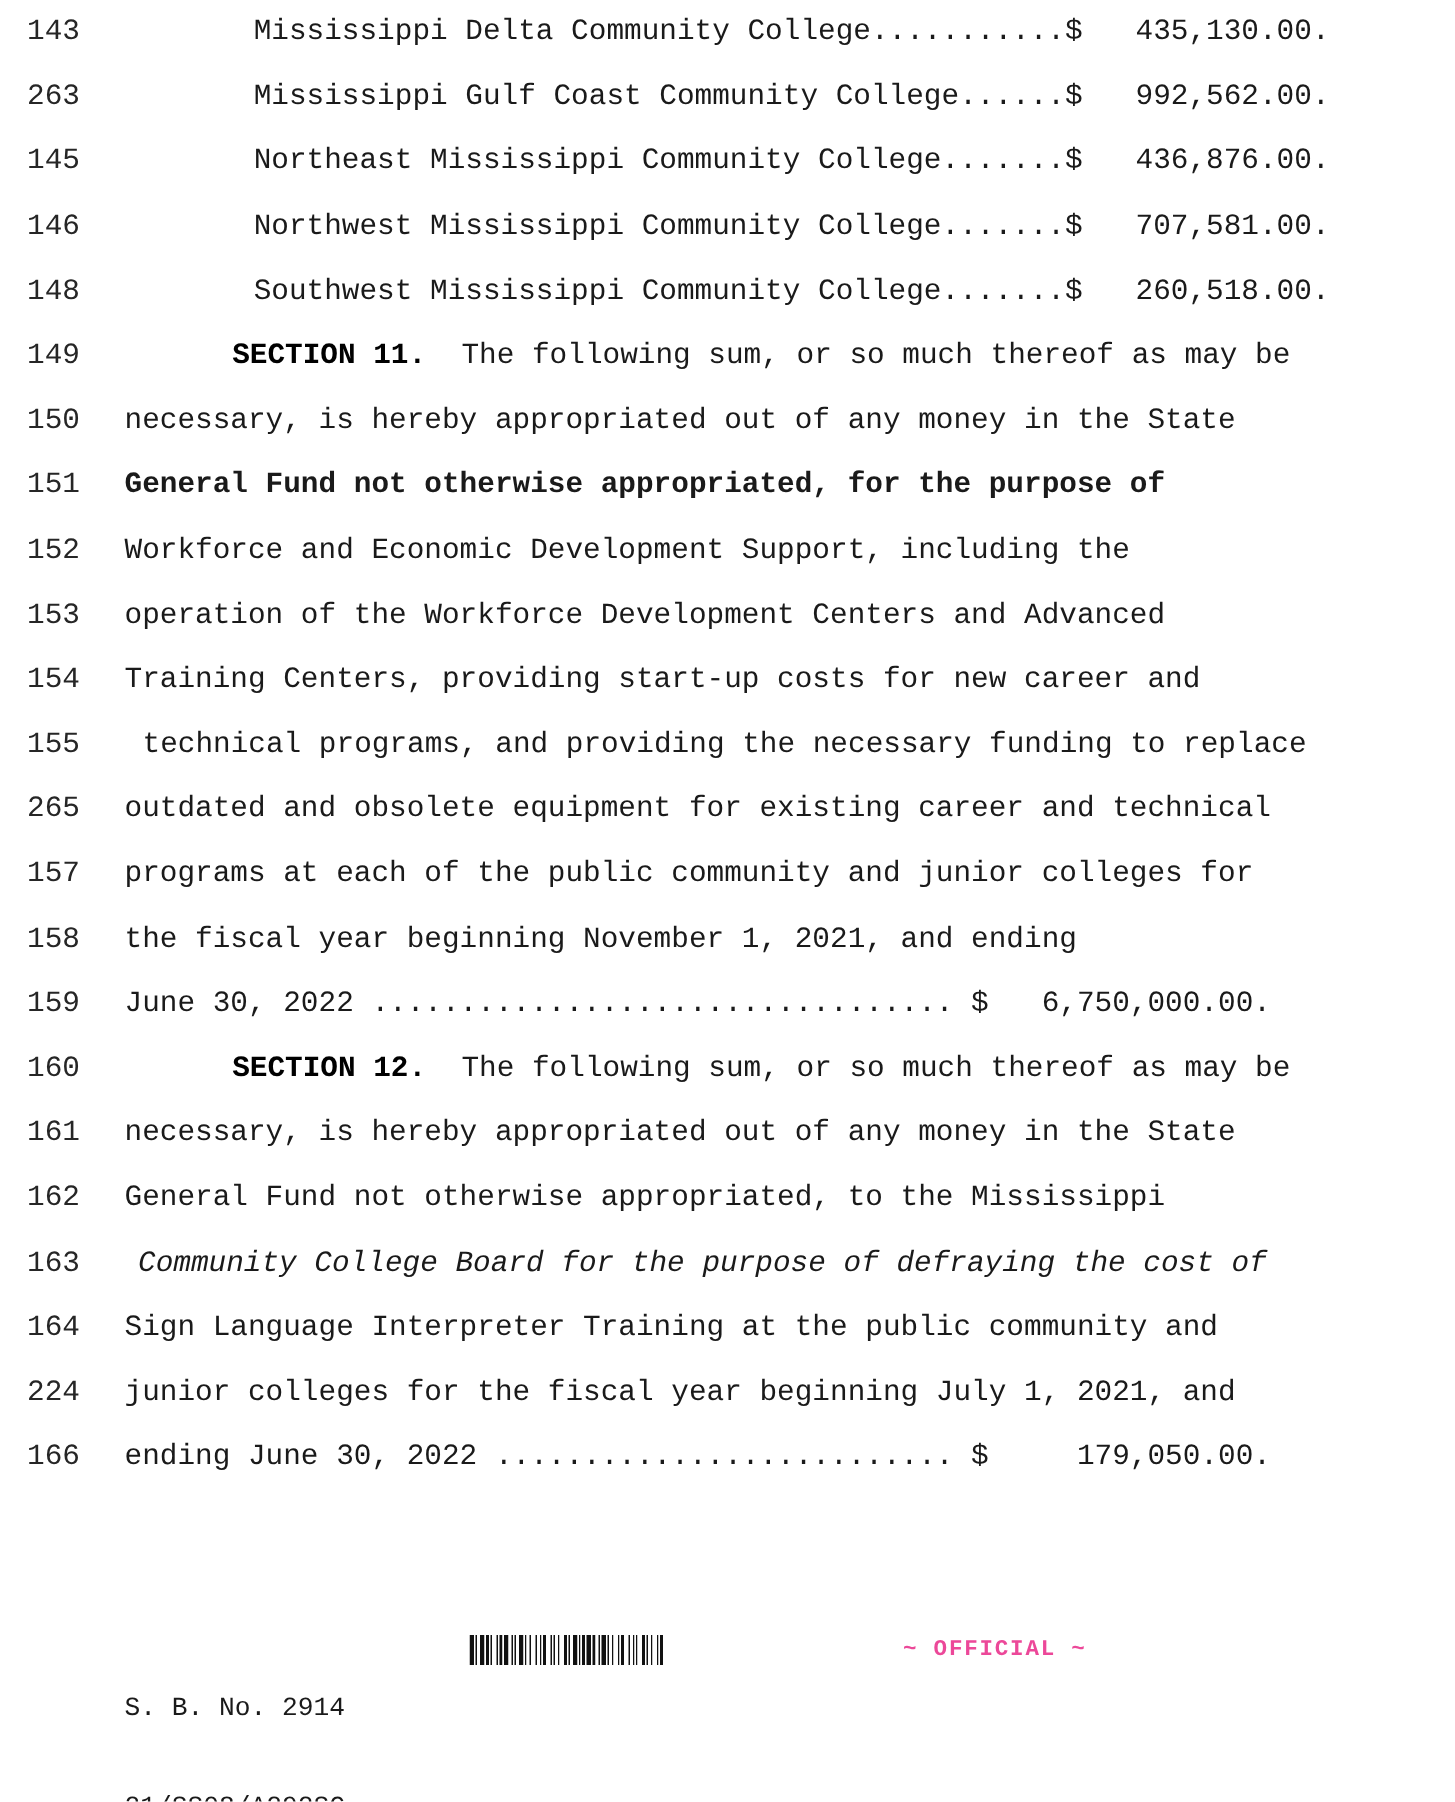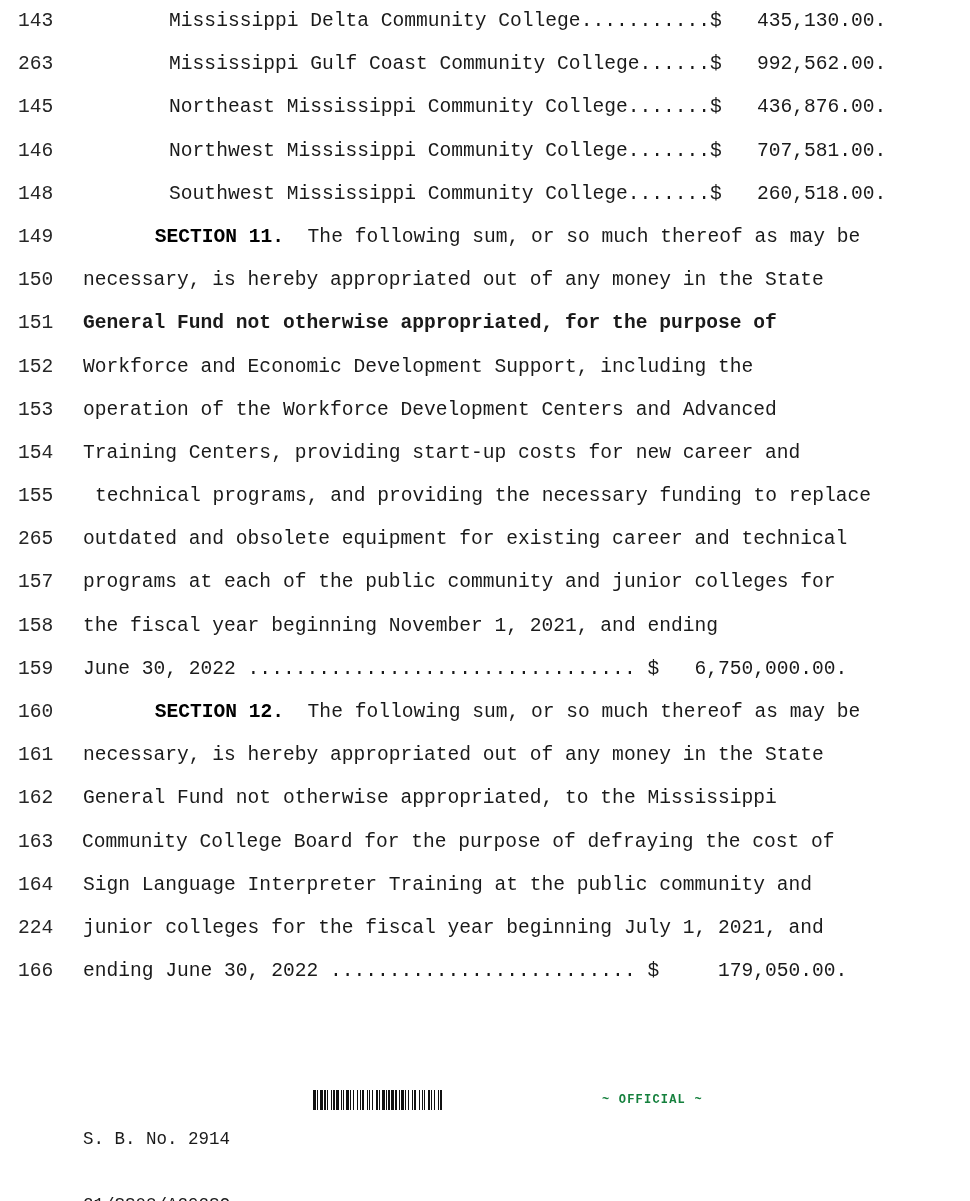--- a/index.html
+++ b/index.html
@@ -94,26 +94,26 @@
   }
   #footer-barcode .gap {
     height: 100%;
     background: #ffffff;
   }
 
   #footer-official {
     position: absolute;
     left: 602px;
     top: 8px;
-    font-size: 12px;
+    font-size: 15px;
     line-height: 24px;
     font-weight: bold;
     letter-spacing: 1.2px;
     white-space: pre;
-    color: #15803d;
+    color: #ec4899;
   }
 </style>
 </head>
 <body>
 
 <div id="doc-lines">
     <div class="doc-line"><span class="line-no">143</span><span class="line-text" style="left: 169.1px;">Mississippi Delta Community College...........$   435,130.00.</span></div>
     <div class="doc-line"><span class="line-no">263</span><span class="line-text" style="left: 169.1px;">Mississippi Gulf Coast Community College......$   992,562.00.</span></div>
     <div class="doc-line"><span class="line-no">145</span><span class="line-text" style="left: 169.1px;">Northeast Mississippi Community College.......$   436,876.00.</span></div>
     <div class="doc-line"><span class="line-no">146</span><span class="line-text" style="left: 169.1px;">Northwest Mississippi Community College.......$   707,581.00.</span></div>
@@ -125,21 +125,21 @@
     <div class="doc-line"><span class="line-no">153</span><span class="line-text" style="left: 83px;">operation of the Workforce Development Centers and Advanced</span></div>
     <div class="doc-line"><span class="line-no">154</span><span class="line-text" style="left: 83px;">Training Centers, providing start-up costs for new career and</span></div>
     <div class="doc-line"><span class="line-no">155</span><span class="line-text" style="left: 80px; margin-left: 15px;">technical programs, and providing the necessary funding to replace</span></div>
     <div class="doc-line"><span class="line-no">265</span><span class="line-text" style="left: 83px;">outdated and obsolete equipment for existing career and technical</span></div>
     <div class="doc-line"><span class="line-no">157</span><span class="line-text" style="left: 83px;">programs at each of the public community and junior colleges for</span></div>
     <div class="doc-line"><span class="line-no">158</span><span class="line-text" style="left: 83px;">the fiscal year beginning November 1, 2021, and ending</span></div>
     <div class="doc-line"><span class="line-no">159</span><span class="line-text" style="left: 83px;">June 30, 2022 ................................. $   6,750,000.00.</span></div>
     <div class="doc-line"><span class="line-no">160</span><span class="line-text" style="left: 154.75px;"><b>SECTION 12.</b><span>  The following sum, or so much thereof as may be</span></span></div>
     <div class="doc-line"><span class="line-no">161</span><span class="line-text" style="left: 83px;">necessary, is hereby appropriated out of any money in the State</span></div>
     <div class="doc-line"><span class="line-no">162</span><span class="line-text" style="left: 83px; text-align: right;">General Fund not otherwise appropriated, to the Mississippi</span></div>
-    <div class="doc-line"><span class="line-no">163</span><span class="line-text" style="left: 82px;">Community College Board for the purpose of defraying the cost of</span></div>
+    <div class="doc-line"><span class="line-no">163</span><span class="line-text" style="left: 92px; font-style: italic;">Community College Board for the purpose of defraying the cost of</span></div>
     <div class="doc-line"><span class="line-no">164</span><span class="line-text" style="left: 83px;">Sign Language Interpreter Training at the public community and</span></div>
     <div class="doc-line"><span class="line-no">224</span><span class="line-text" style="left: 83px;">junior colleges for the fiscal year beginning July 1, 2021, and</span></div>
     <div class="doc-line"><span class="line-no">166</span><span class="line-text" style="left: 83px;">ending June 30, 2022 .......................... $     179,050.00.</span></div>
   </div>
 
 <div id="footer">
   <div id="footer-ident">
     <div>S. B. No. 2914</div>
     <div>21/SS08/A292SG</div>
     

